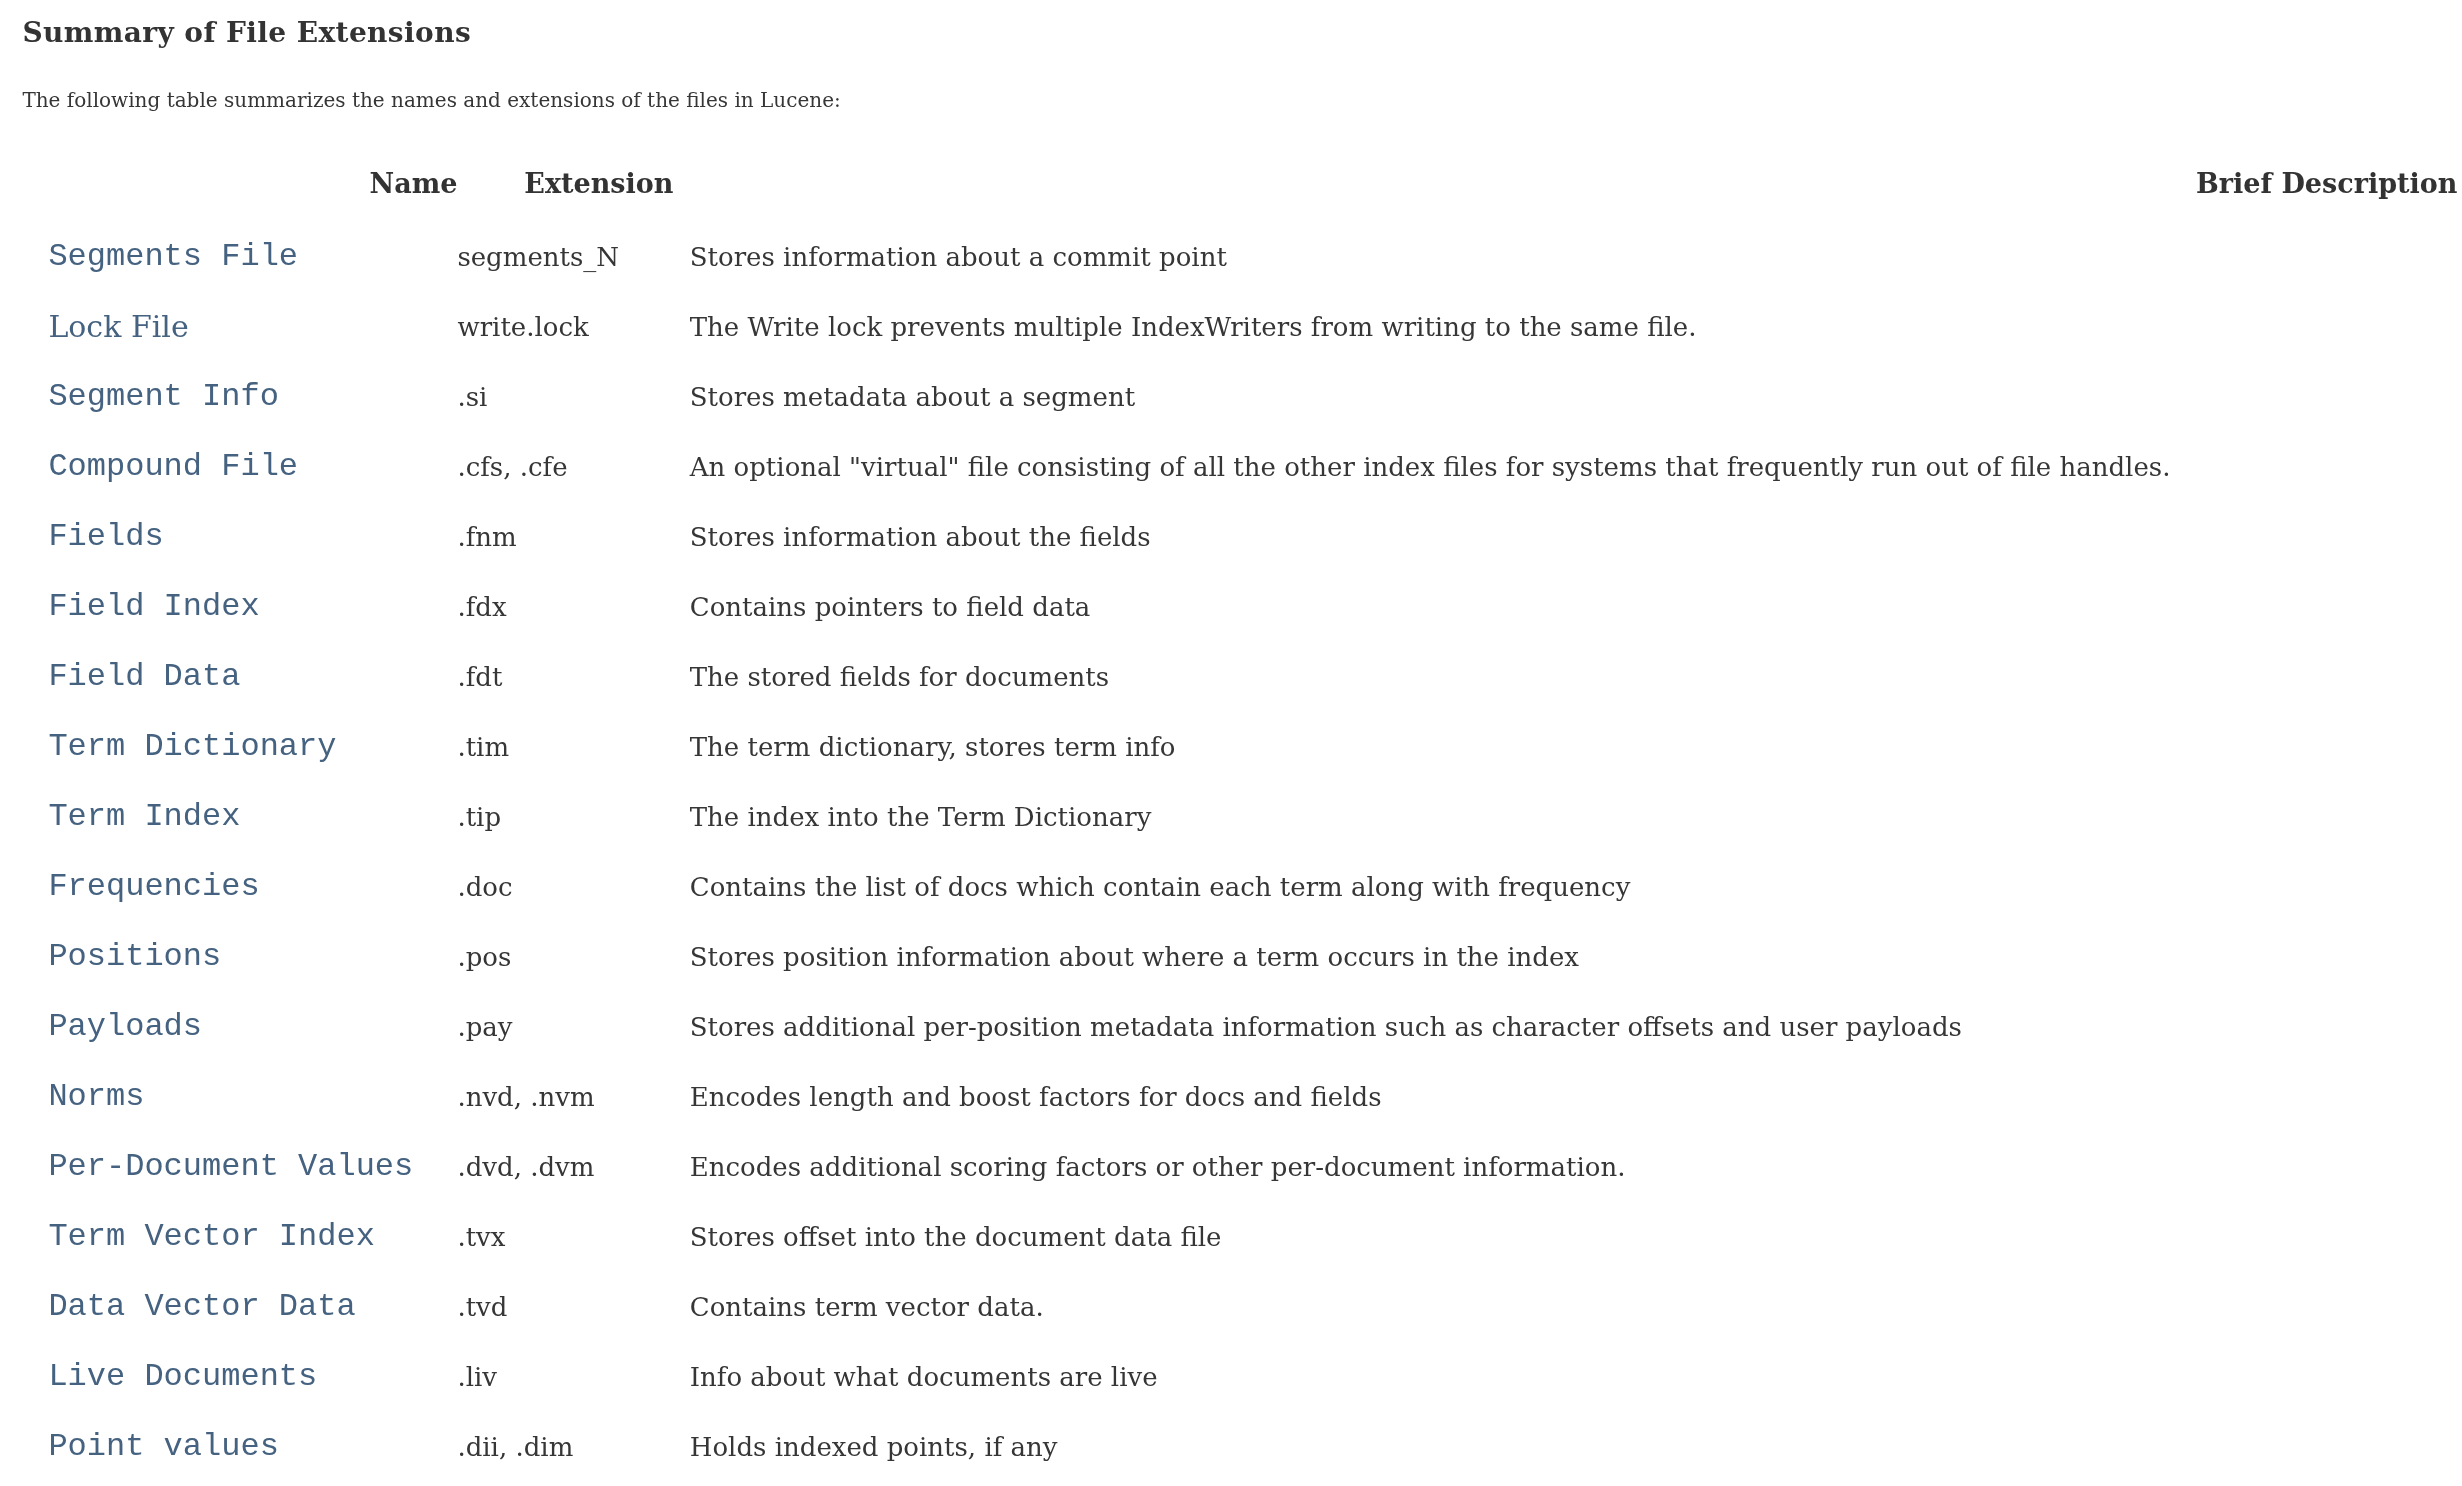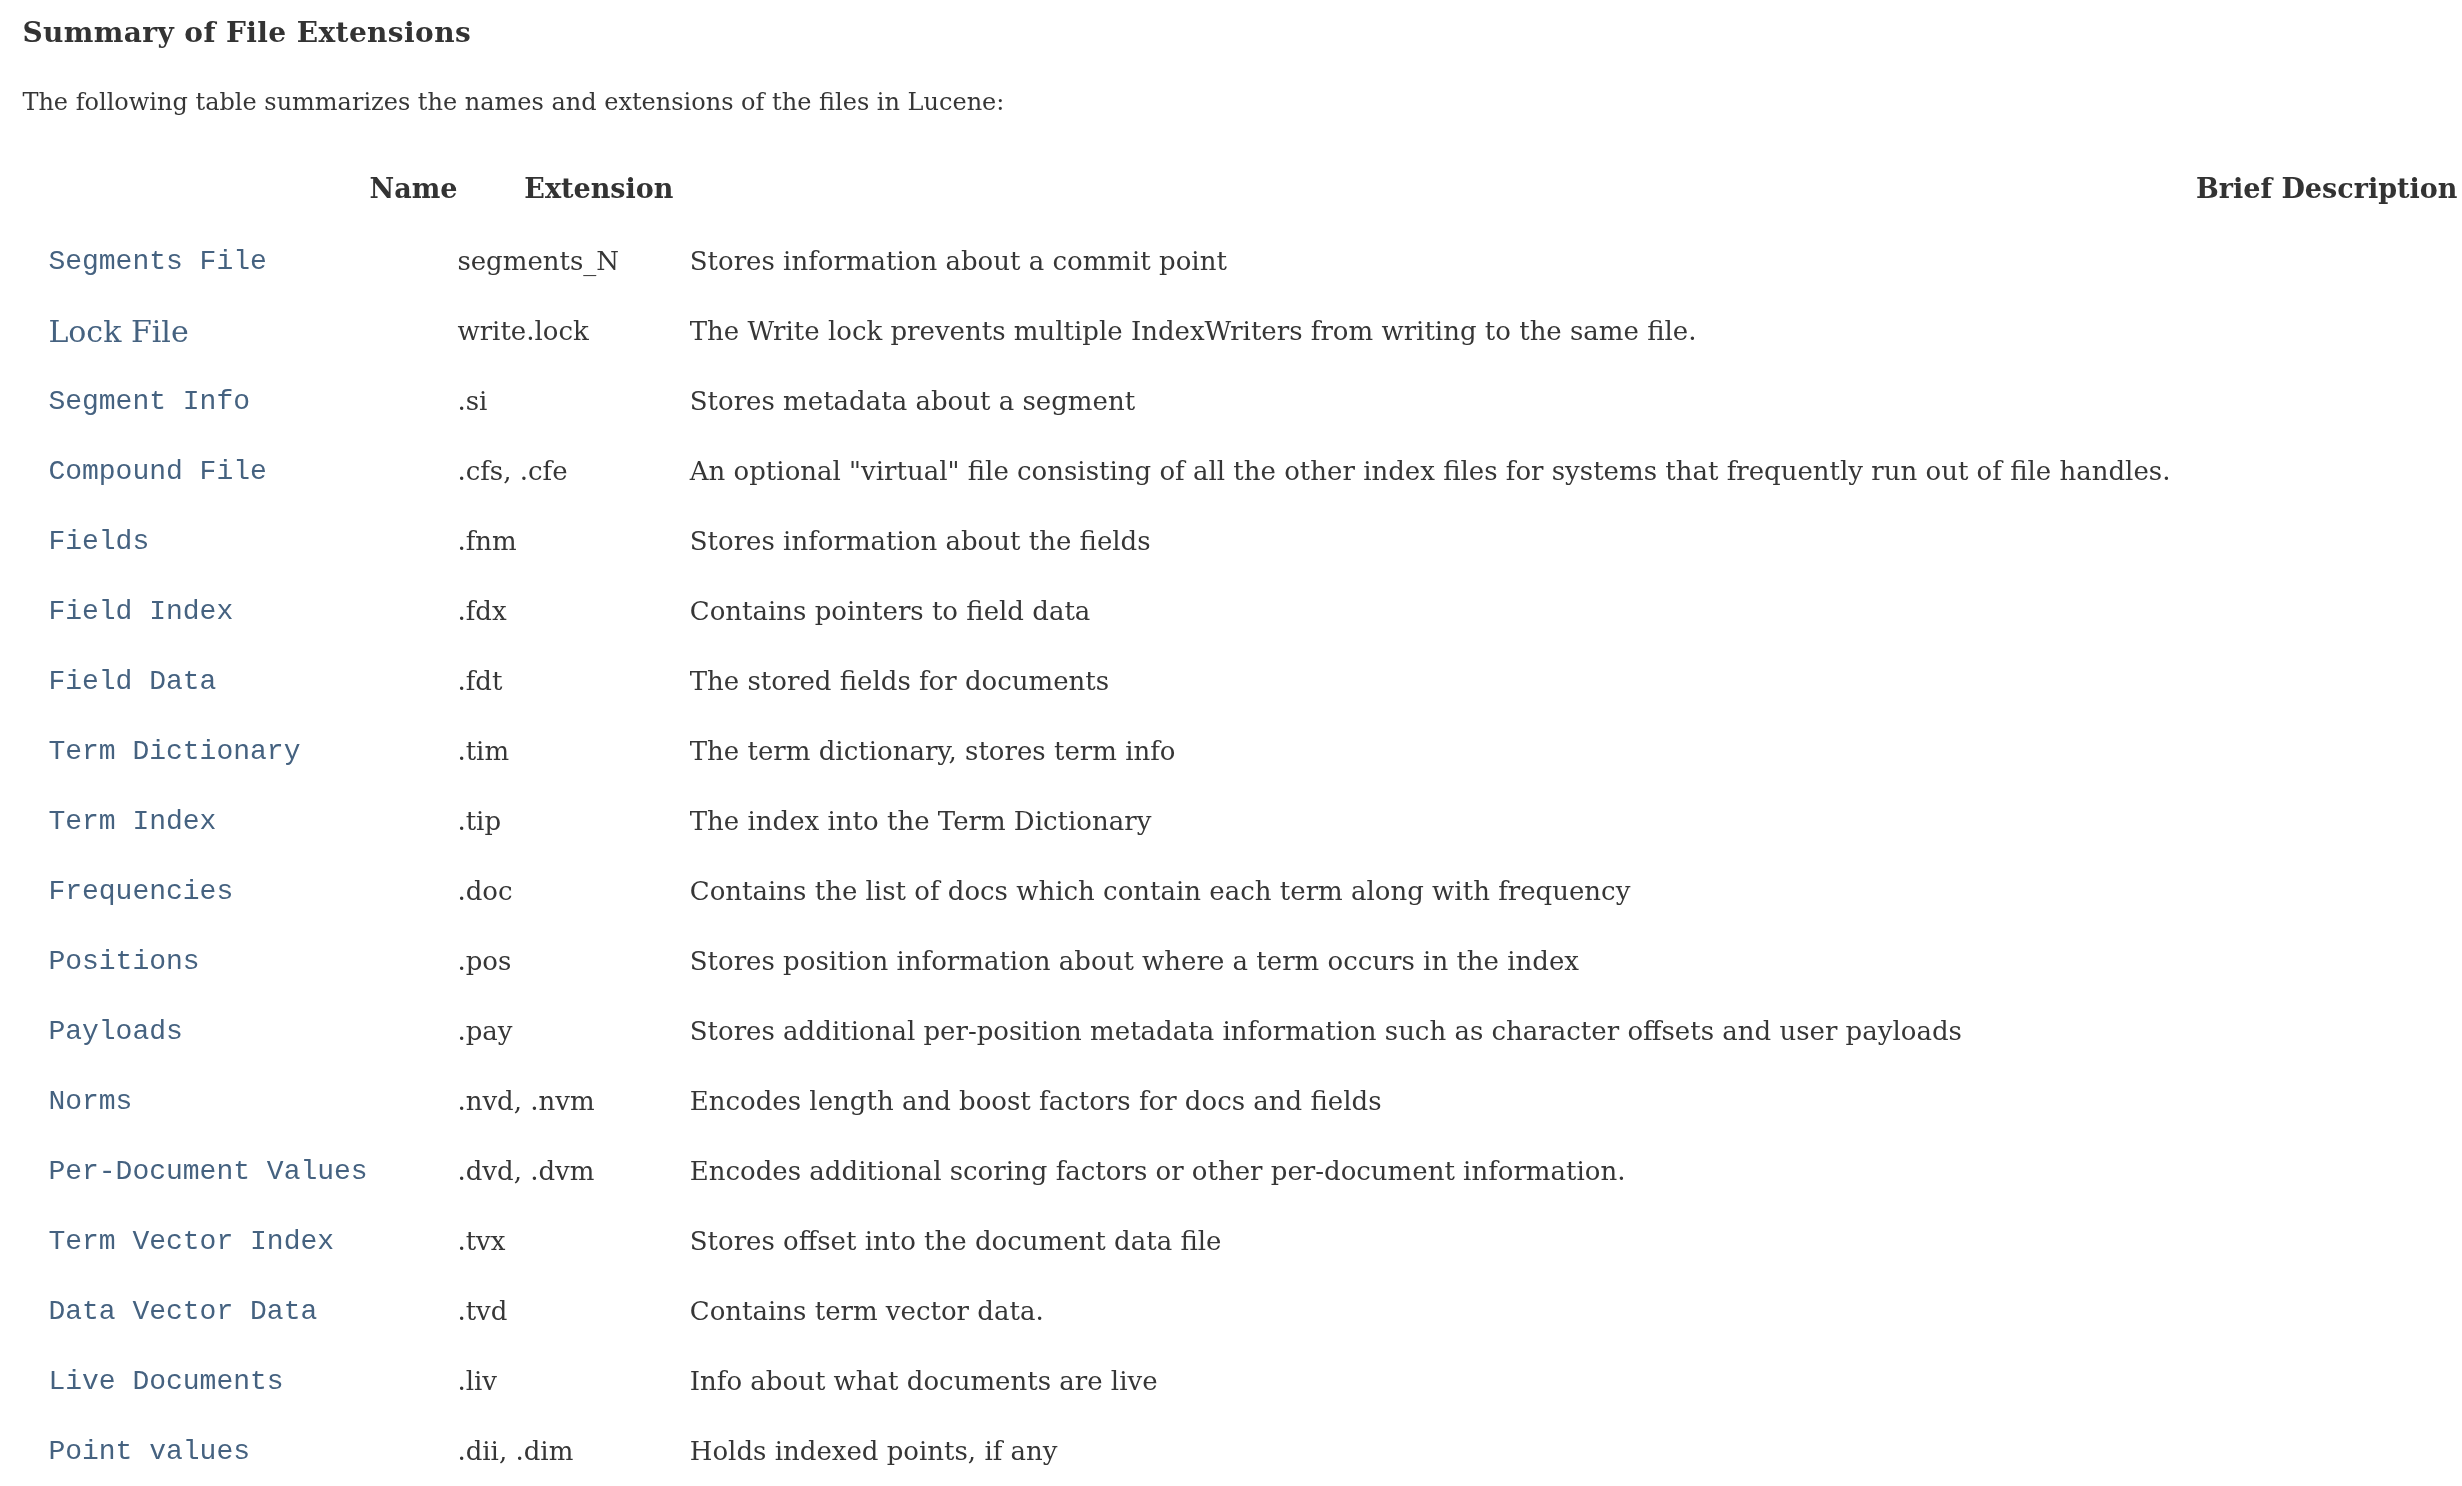--- a/index.html
+++ b/index.html
@@ -25,21 +25,21 @@
   h1 {
     margin: 8.6px 0 0 0;
     font-family: "DejaVu Serif", serif;
     font-size: 28px;
     font-weight: bold;
     color: var(--heading);
     letter-spacing: 0.4px;
   }
   .intro {
     margin: 40px 5px 0 0;
-    font-size: 24px;
+    font-size: 20px;
     line-height: 1.15;
     color: var(--text);
   }
   table {
     margin-top: 34px;
     border-collapse: collapse;
     table-layout: fixed;
     width: 2435px;
   }
   col.c-name { width: 435px; }
@@ -64,21 +64,21 @@
     overflow: hidden;
   }
   td.cell-name { padding-left: 26px; }
   td.cell-desc { padding-left: 16.4px; }
   a.file-link {
     color: var(--link);
     text-decoration: none;
   }
   a.file-link.mono {
     font-family: "Liberation Mono", monospace;
-    font-size: 28px;
+    font-size: 32px;
   }
   a.file-link.serif {
     font-family: "DejaVu Serif", serif;
     font-size: 30px;
   }
 </style>
 </head>
 <body>
 
 <div class="doc">

